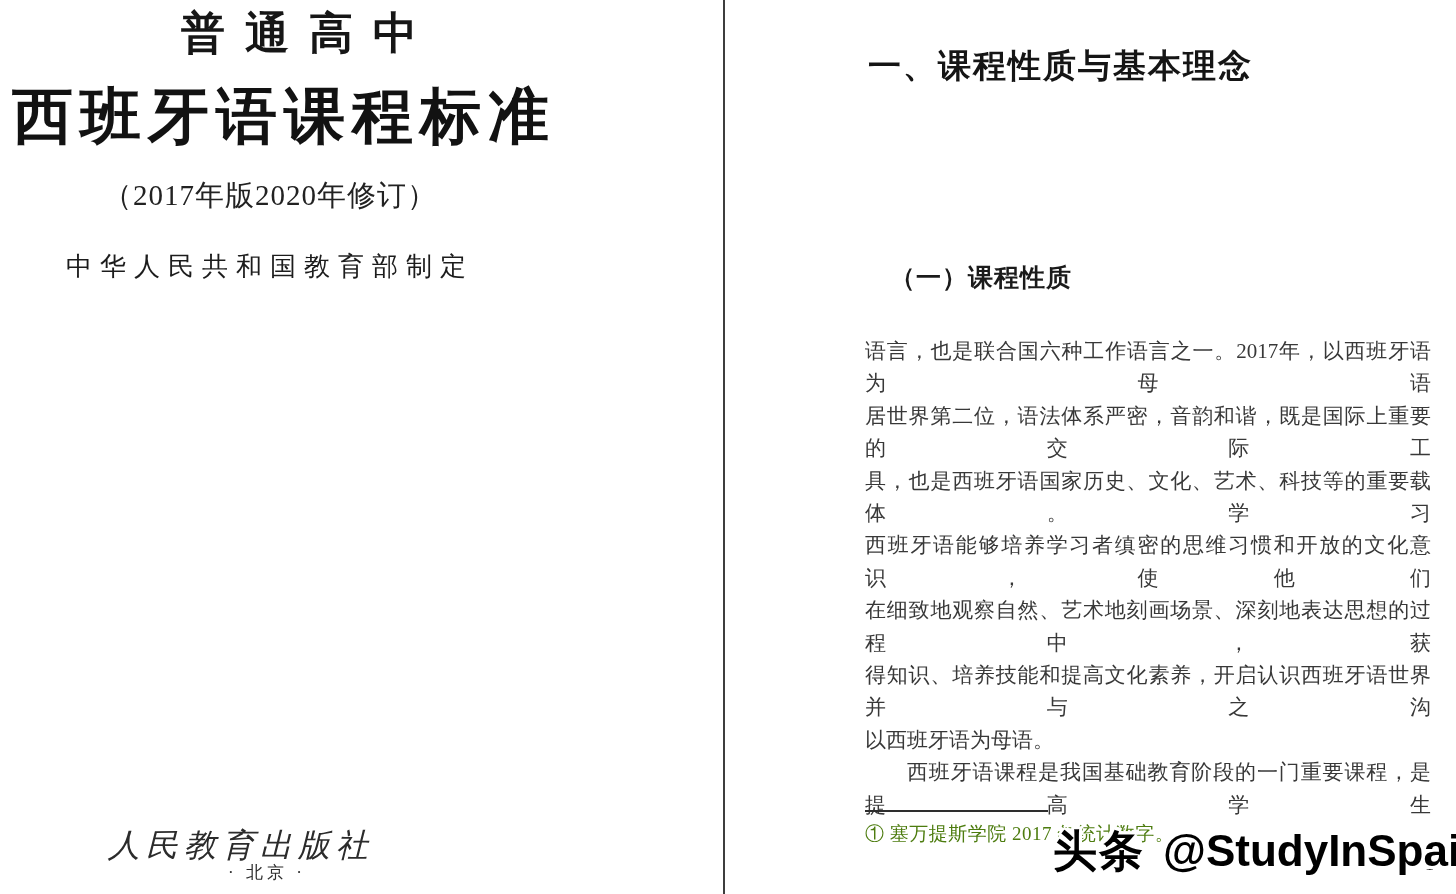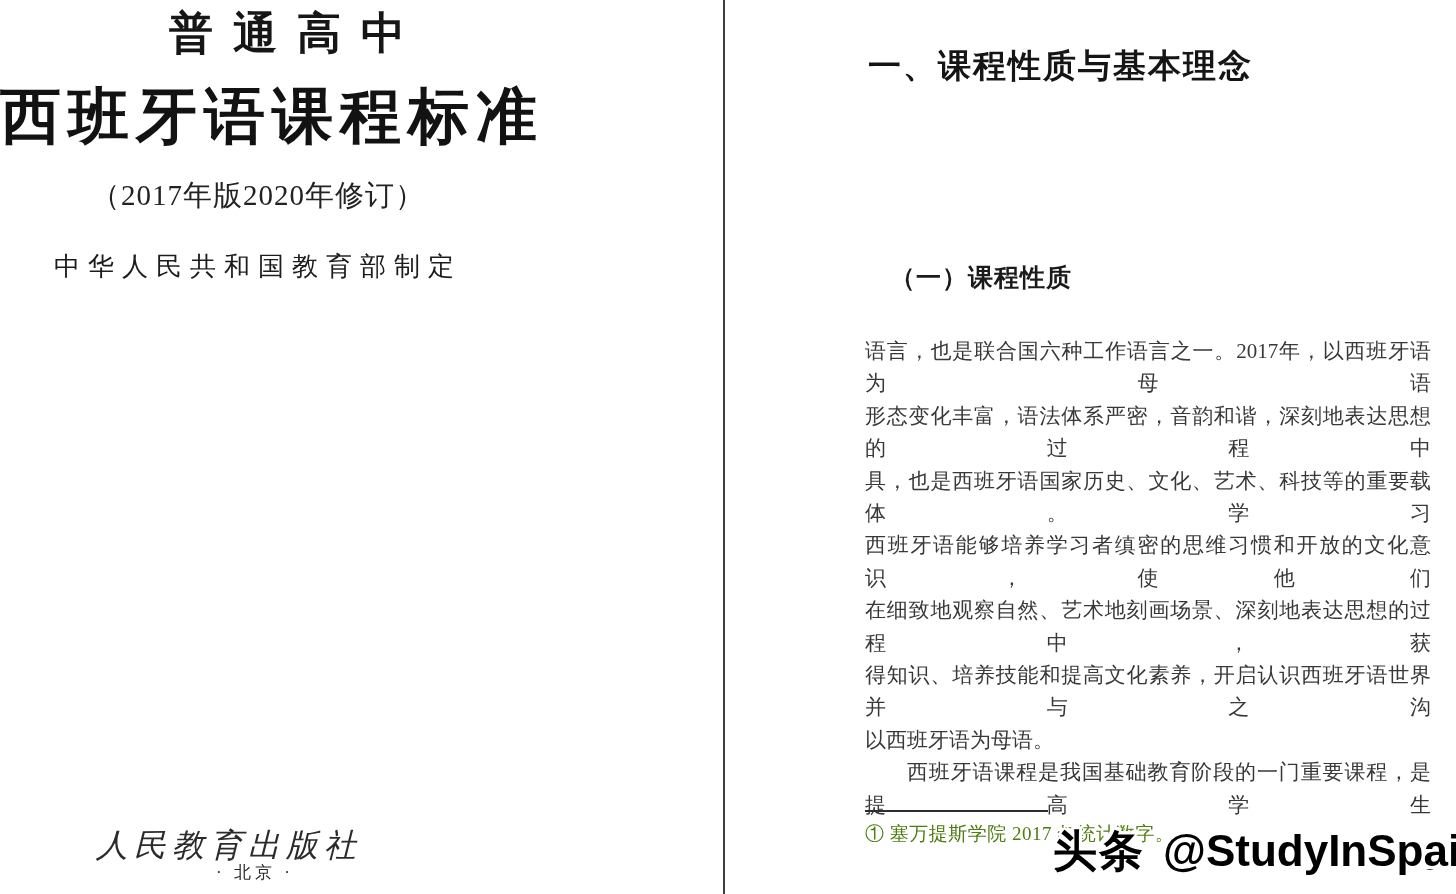--- a/index.html
+++ b/index.html
@@ -6,21 +6,21 @@
   #stage{
     position:relative;
     width:1456px;height:894px;
     background:#ffffff;
     overflow:hidden;
     font-family:"Liberation Serif","DejaVu Serif",serif;
     color:#1d1d1d;
   }
   
   .page{position:absolute;top:0;height:894px;background:#fff;}
-  #left-page{left:0;width:594px;}
+  #left-page{left:12px;width:594px;}
   #page-divider{position:absolute;left:723px;top:0;width:2px;height:894px;background:#3d3d3d;}
   #right-page{left:725px;width:731px;}
 
   
   .lp-abs{position:absolute;text-align:center;white-space:nowrap;}
   .series-title{
     left:0;right:0;top:4px;
     font-size:44px;font-weight:bold;letter-spacing:20px;color:#161616;
   }
   .main-title{
@@ -105,21 +105,21 @@
   <div id="page-divider"></div>
 
   <div id="right-page" class="page">
 
     <div class="rp-abs chapter-heading">一、课程性质与基本理念</div>
 
     <div class="rp-abs section-heading">（一）课程性质</div>
 
     <div class="rp-abs body-block">
       <div class="body-line">语言，也是联合国六种工作语言之一。2017年，以西班牙语为母语</div>
-      <div class="body-line">形态变化丰富，语法体系严密，音韵和谐，深刻地表达思想的过程中</div>
+      <div class="body-line">居世界第二位，语法体系严密，音韵和谐，既是国际上重要的交际工</div>
       <div class="body-line">具，也是西班牙语国家历史、文化、艺术、科技等的重要载体。学习</div>
       <div class="body-line">西班牙语能够培养学习者缜密的思维习惯和开放的文化意识，使他们</div>
       <div class="body-line">在细致地观察自然、艺术地刻画场景、深刻地表达思想的过程中，获</div>
       <div class="body-line">得知识、培养技能和提高文化素养，开启认识西班牙语世界并与之沟</div>
       <div class="body-line short">以西班牙语为母语。</div>
       <div class="body-line indent">西班牙语课程是我国基础教育阶段的一门重要课程，是提高学生</div>
 
     </div>
 
     <div class="rp-abs footnote-rule"></div>

